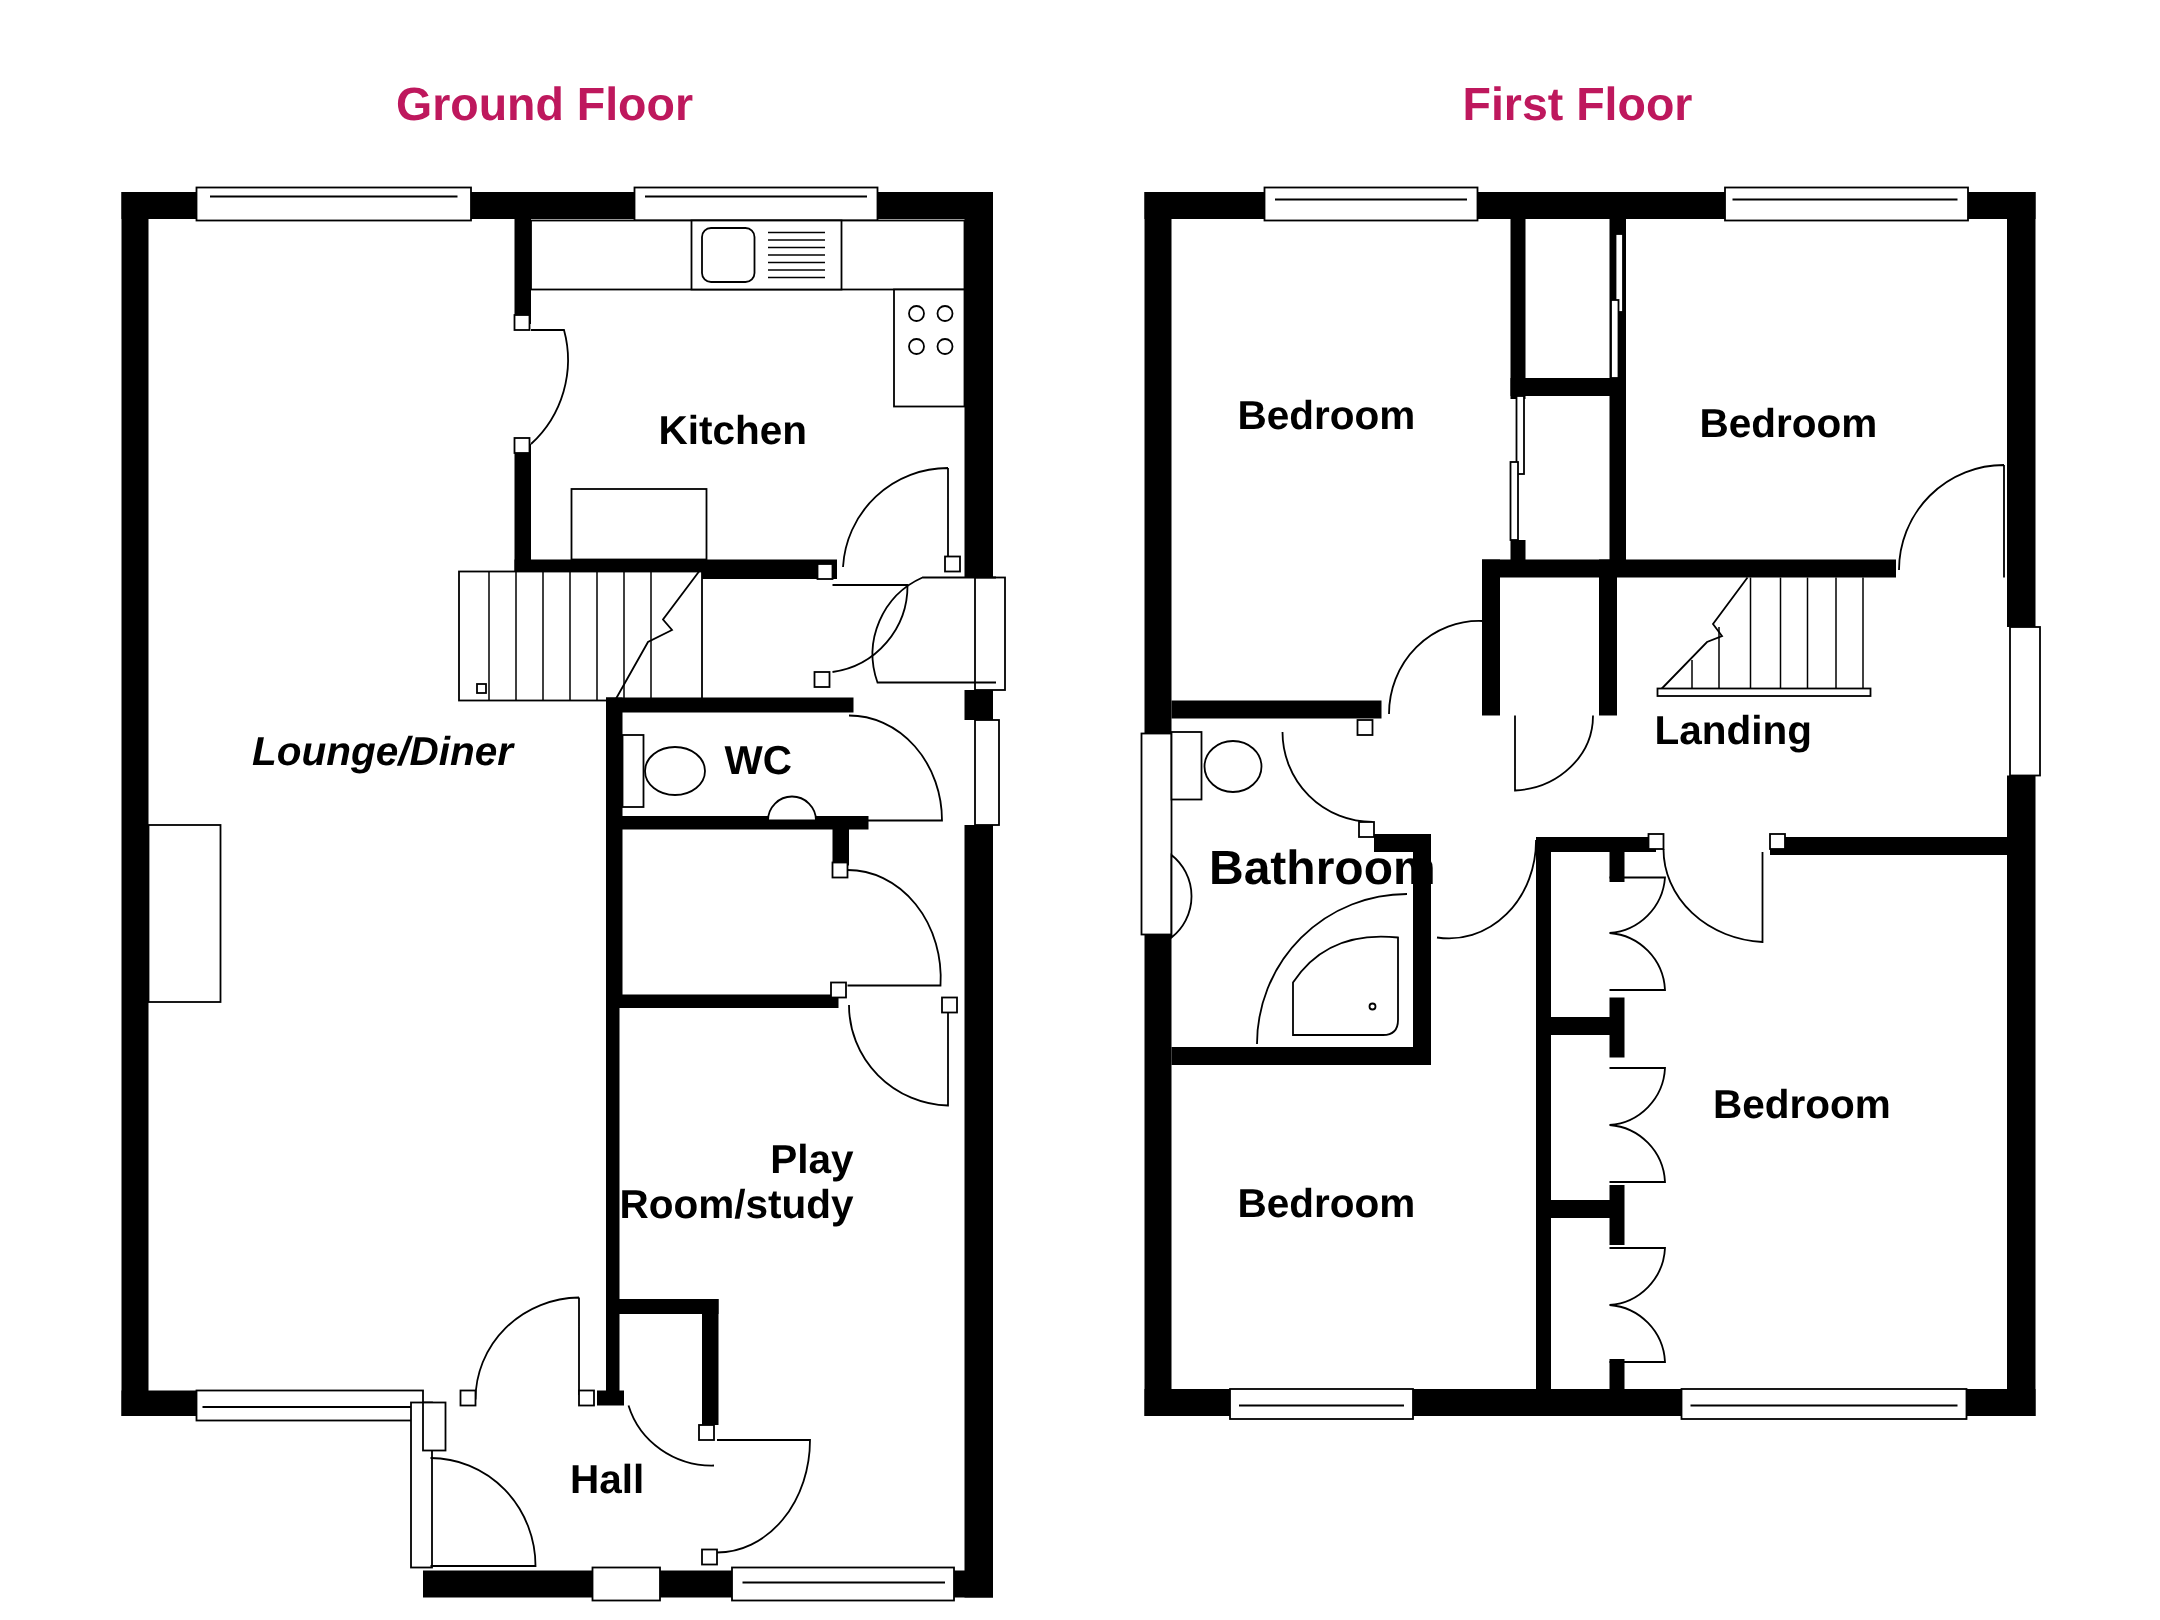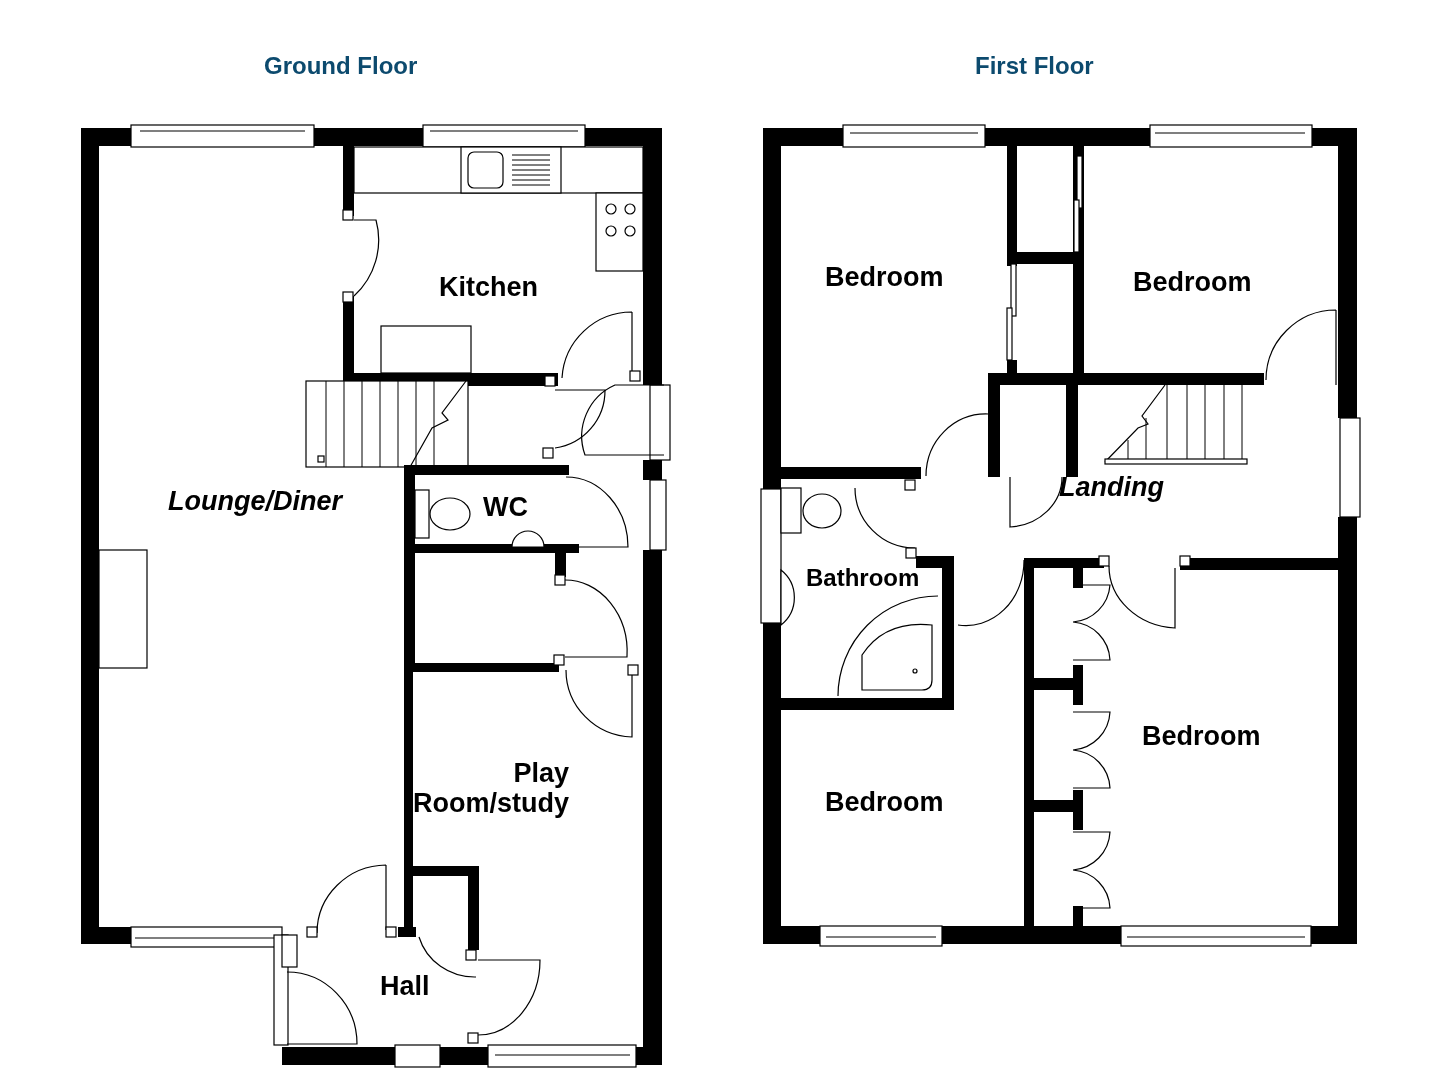--- a/index.html
+++ b/index.html
@@ -1,18 +1,18 @@
 <!DOCTYPE html>
 <html><head>
 <meta charset="utf-8">
 <style>
   html,body{margin:0;padding:0;background:#fff;}
   body{width:1440px;height:1080px;position:relative;overflow:hidden;font-family:"Liberation Sans",sans-serif;}
   svg{position:absolute;left:0;top:0;}
-  .title{position:absolute;font-weight:bold;font-size:24px;color:#0c4a6e;letter-spacing:0px;}
+  .title{position:absolute;font-weight:bold;font-size:31px;color:#be185d;letter-spacing:0px;}
   .label{position:absolute;font-weight:bold;font-size:27px;color:#000;text-align:right;line-height:30px;white-space:nowrap;}
   .wall{fill:#000;}
   .thin{fill:none;stroke:#000;stroke-width:1.2;}
   .win{fill:#fff;stroke:#000;stroke-width:1.2;}
   .fix{fill:#fff;stroke:#000;stroke-width:1.2;}
 </style>
 </head>
 <body>
 
 <div class="title" style="left:264px;top:52px;">Ground Floor</div>
@@ -227,16 +227,16 @@
 <div class="label" style="left:439px;top:272px;">Kitchen</div>
 <div class="label" style="left:483px;top:492px;">WC</div>
 <div class="label" style="left:413px;top:758px;">
   <div>Play</div>
   <div>Room/study</div>
 </div>
 <div class="label" style="left:380px;top:971px;">Hall</div>
 
 <div class="label" style="left:825px;top:262px;">Bedroom</div>
 <div class="label" style="left:1133px;top:267px;">Bedroom</div>
-<div class="label" style="left:1059px;top:472px;font-style:italic;">Landing</div>
-<div class="label" style="left:806px;top:563px;font-size:24px;">Bathroom</div>
+<div class="label" style="left:1103px;top:472px;">Landing</div>
+<div class="label" style="left:806px;top:563px;font-size:32px;">Bathroom</div>
 <div class="label" style="left:1142px;top:721px;">Bedroom</div>
 <div class="label" style="left:825px;top:787px;">Bedroom</div>
 
 </body></html>

